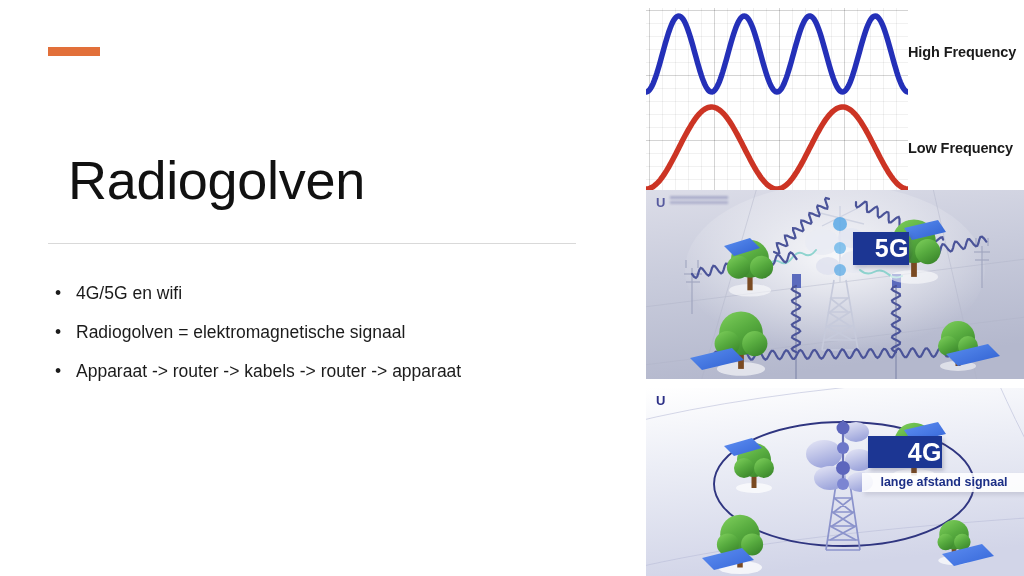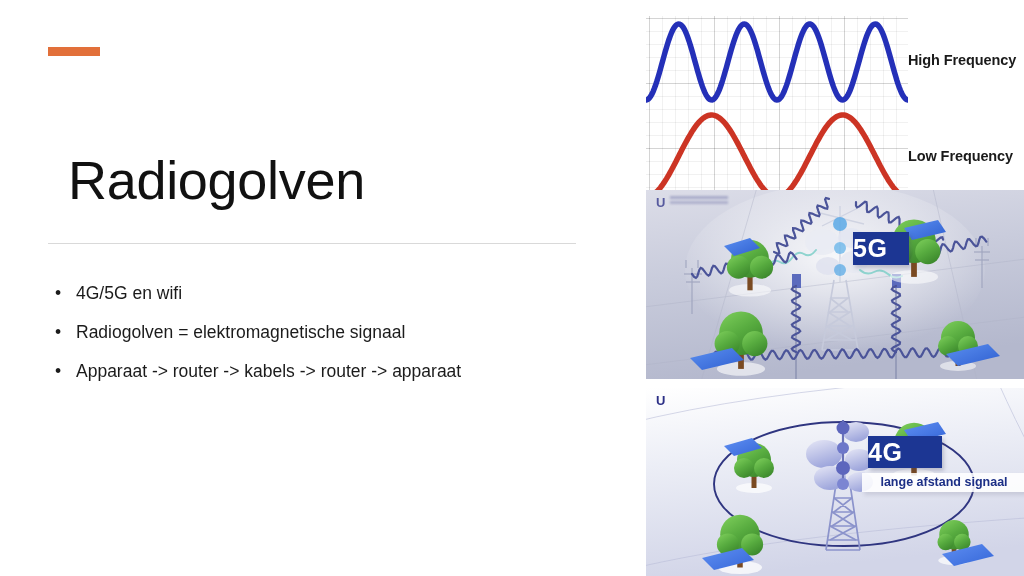--- a/index.html
+++ b/index.html
@@ -88,21 +88,21 @@
     left: 640px;
     top: 0;
     width: 384px;
     height: 576px;
   }
 
   
   .freq-chart {
     position: absolute;
     left: 6px;
-    top: 16px;
+    top: 8px;
     width: 378px;
     height: 186px;
     background: #ffffff;
     overflow: hidden;
   }
   .freq-plot {
     position: absolute;
     left: 0px;
     top: 0px;
     width: 262px;
@@ -165,21 +165,21 @@
        rgba(80,85,150,0.35) 0 3px, transparent 3px 5px,
        rgba(80,85,150,0.30) 5px 8px, transparent 8px);
     filter: blur(1.1px);
   }
 
   .badge {
     position: absolute;
     background: #1c3693;
     color: #ffffff;
     font-weight: 700;
-    text-align: left;
+    text-align: right;
     font-family: "Liberation Sans", sans-serif;
     box-shadow: 2px 3px 4px rgba(60,60,90,0.25);
   }
   .badge-5g {
     left: 207px; top: 42px;
     width: 56px; height: 33px;
     font-size: 25px; line-height: 33px;
     letter-spacing: 0.5px;
   }
   .badge-4g {

